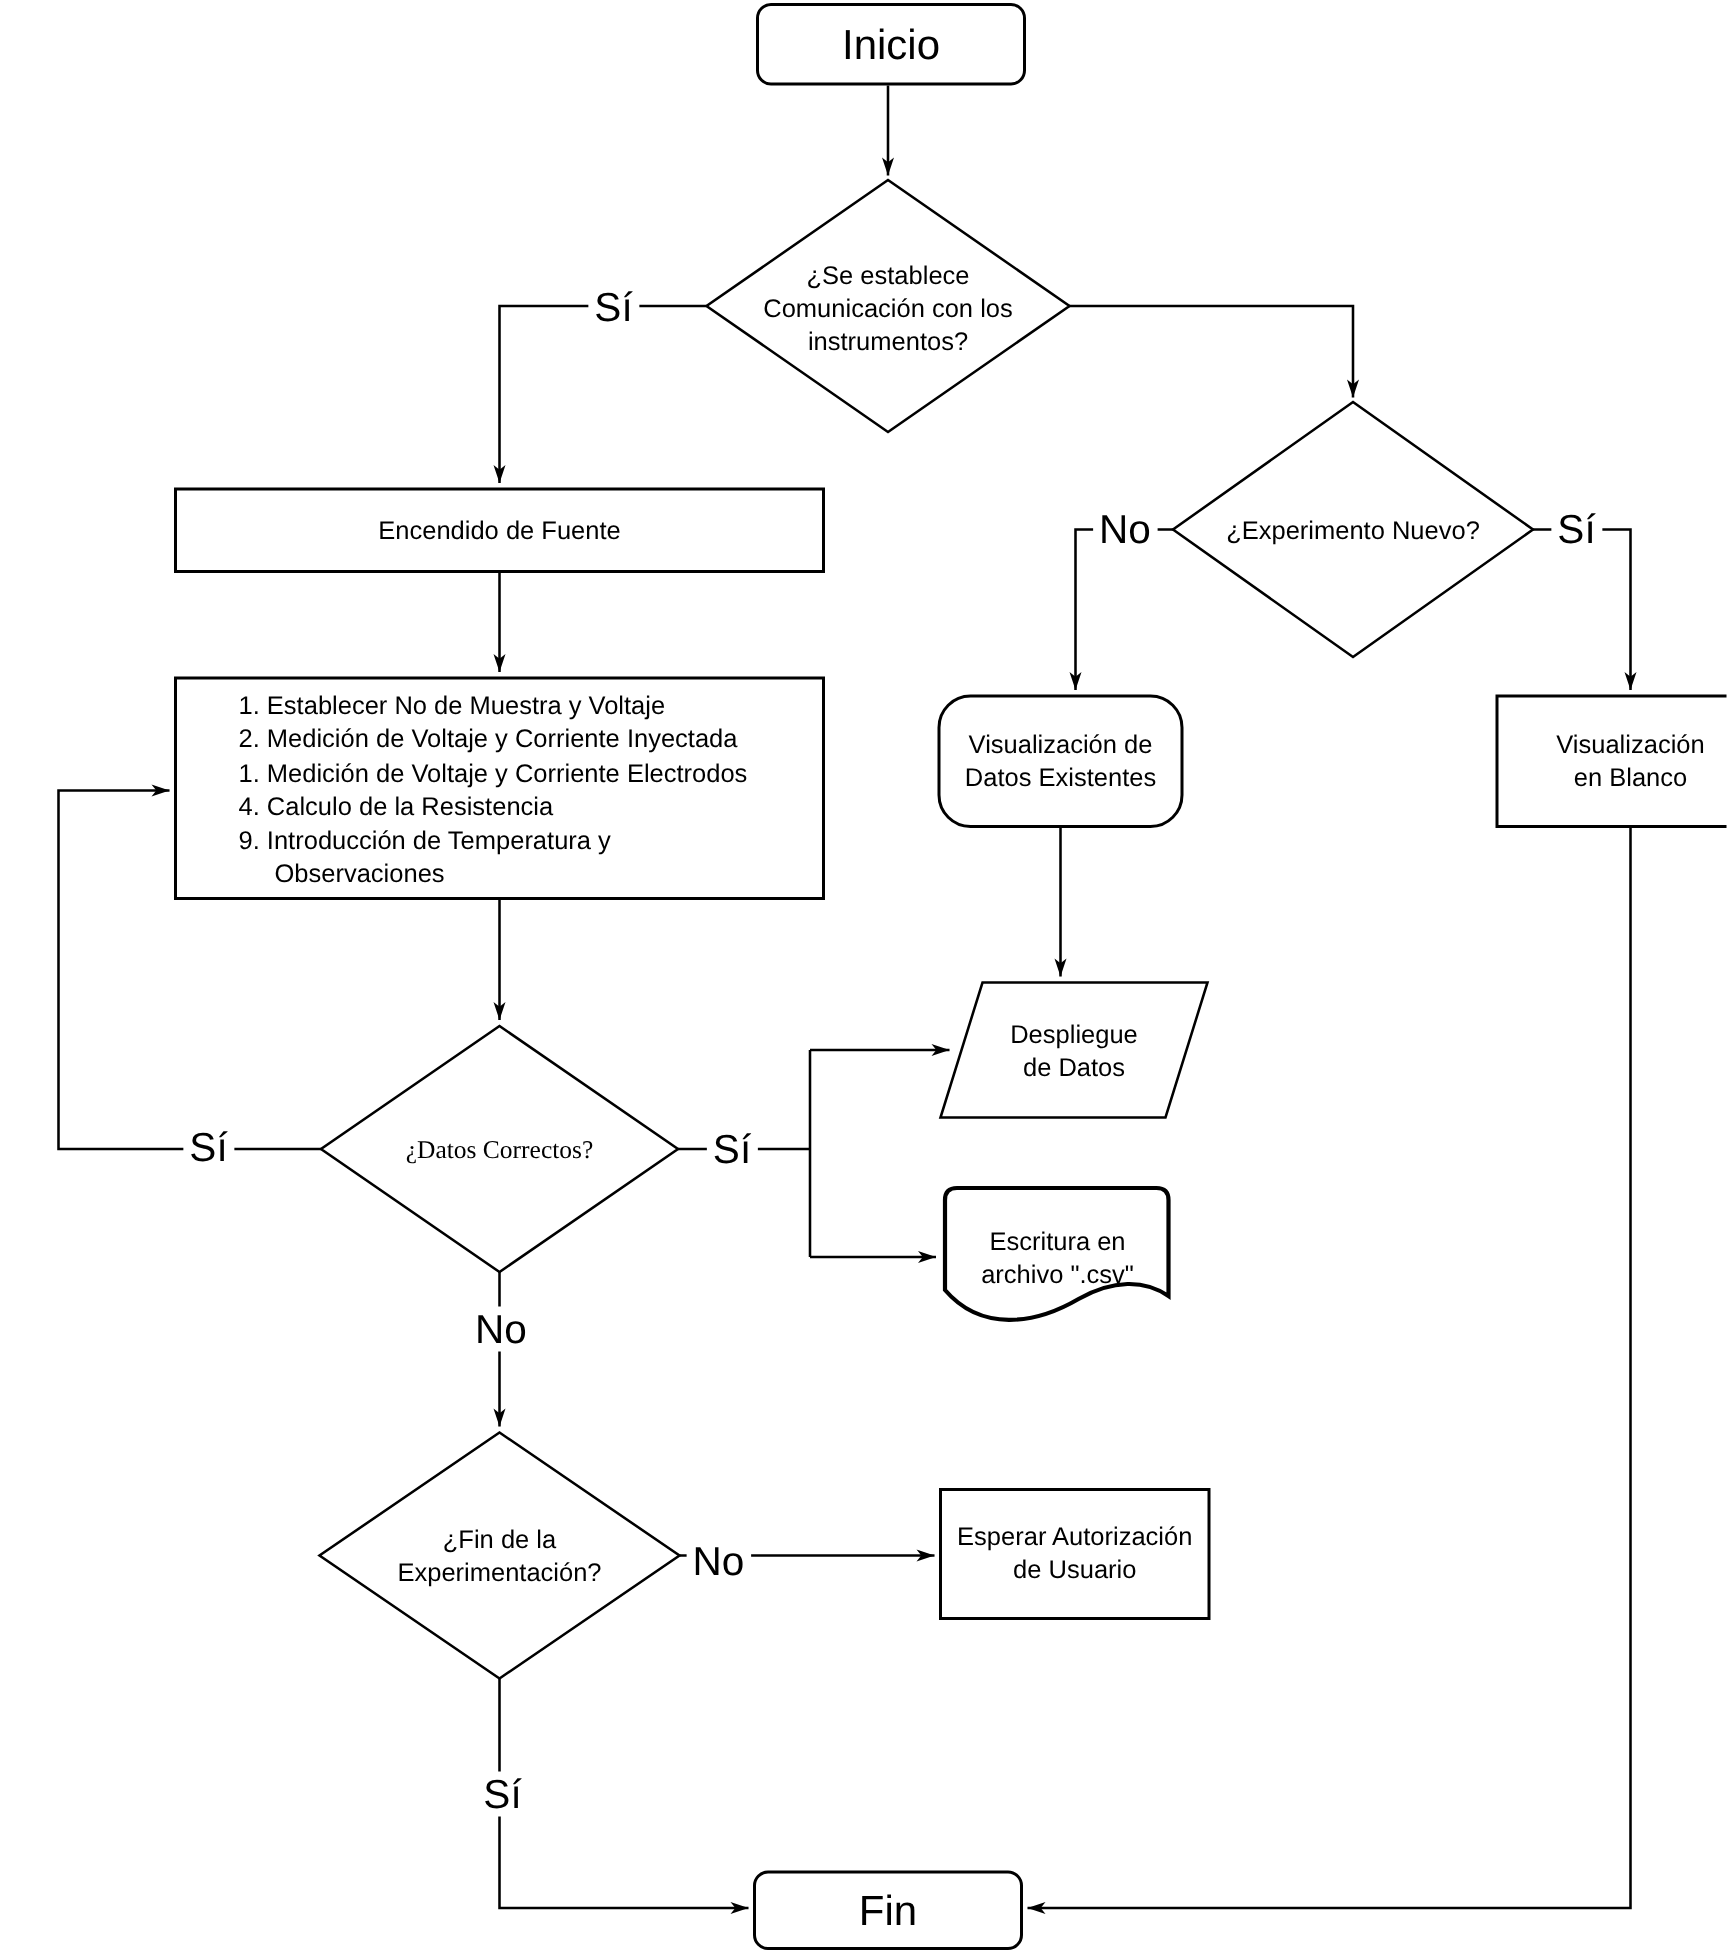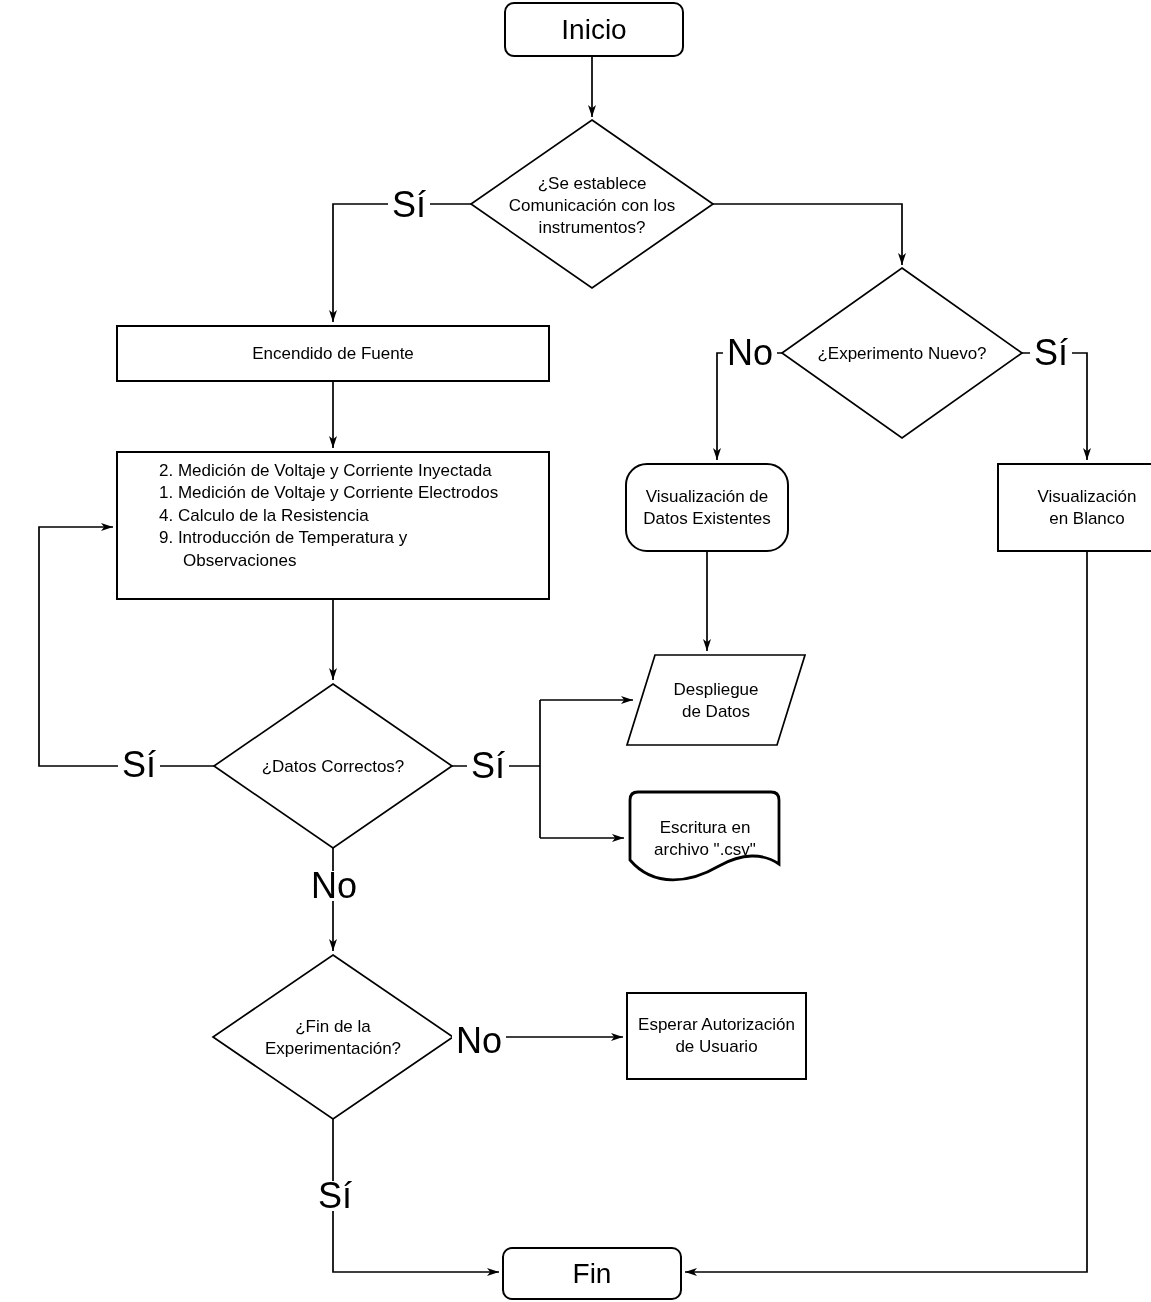--- a/index.html
+++ b/index.html
@@ -14,21 +14,21 @@
     font-size:17px;line-height:22px;white-space:pre-line;
   }
   .rounded{border-radius:10px;}
   .big{font-size:28px;line-height:30px;}
   .floating-label{
     position:absolute;transform:translate(-50%,-50%);text-align:center;
     white-space:pre-line;font-size:17px;line-height:22px;
   }
   .edge-label{
     position:absolute;transform:translate(-50%,-50%);background:#fff;
-    padding:0 4px;font-size:36px;line-height:30px;text-align:center;
+    padding:0 4px;font-size:27px;line-height:30px;text-align:center;
   }
   .list-box{
     position:absolute;left:89px;top:451px;width:434px;height:149px;
     border:2px solid #000;box-sizing:border-box;background:#fff;
     padding:7px 8px 0 41px;font-size:17px;line-height:22.4px;text-align:left;
   }
   .list-item{padding-left:24px;text-indent:-24px;white-space:pre-line;}
 </style>
 </head>
 <body>
@@ -79,40 +79,41 @@
 
   <div class="floating-label" style="left:565px;top:206px;">¿Se establece
 Comunicación con los
 instrumentos?</div>
 
   <div class="node" style="left:89px;top:325px;width:434px;height:57px;">
     <span>Encendido de Fuente</span>
   </div>
 
   <div class="list-box">
+    <div class="list-item">1. Establecer No de Muestra y Voltaje</div>
     <div class="list-item">2. Medición de Voltaje y Corriente Inyectada</div>
     <div class="list-item">1. Medición de Voltaje y Corriente Electrodos</div>
     <div class="list-item">4. Calculo de la Resistencia</div>
     <div class="list-item">9. Introducción de Temperatura y
 Observaciones</div>
   </div>
 
   <div class="floating-label" style="left:875px;top:354px;">¿Experimento Nuevo?</div>
 
   <div class="node" style="left:598px;top:463px;width:164px;height:89px;border-radius:22px;">
     <span>Visualización de
 Datos Existentes</span>
   </div>
 
   <div class="node" style="left:970px;top:463px;width:180px;height:89px;">
     <span>Visualización
 en Blanco</span>
   </div>
 
-  <div class="floating-label" style="left:306px;top:767px;">¿Datos Correctos?</div>
+  <div class="floating-label" style="left:306px;top:767px;font-family:Liberation Serif, serif;">¿Datos Correctos?</div>
 
   <div class="floating-label" style="left:689px;top:701px;">Despliegue
 de Datos</div>
 
   <div class="floating-label" style="left:678px;top:839px;">Escritura en
 archivo ".csv"</div>
 
   <div class="floating-label" style="left:306px;top:1038px;">¿Fin de la
 Experimentación?</div>
 

